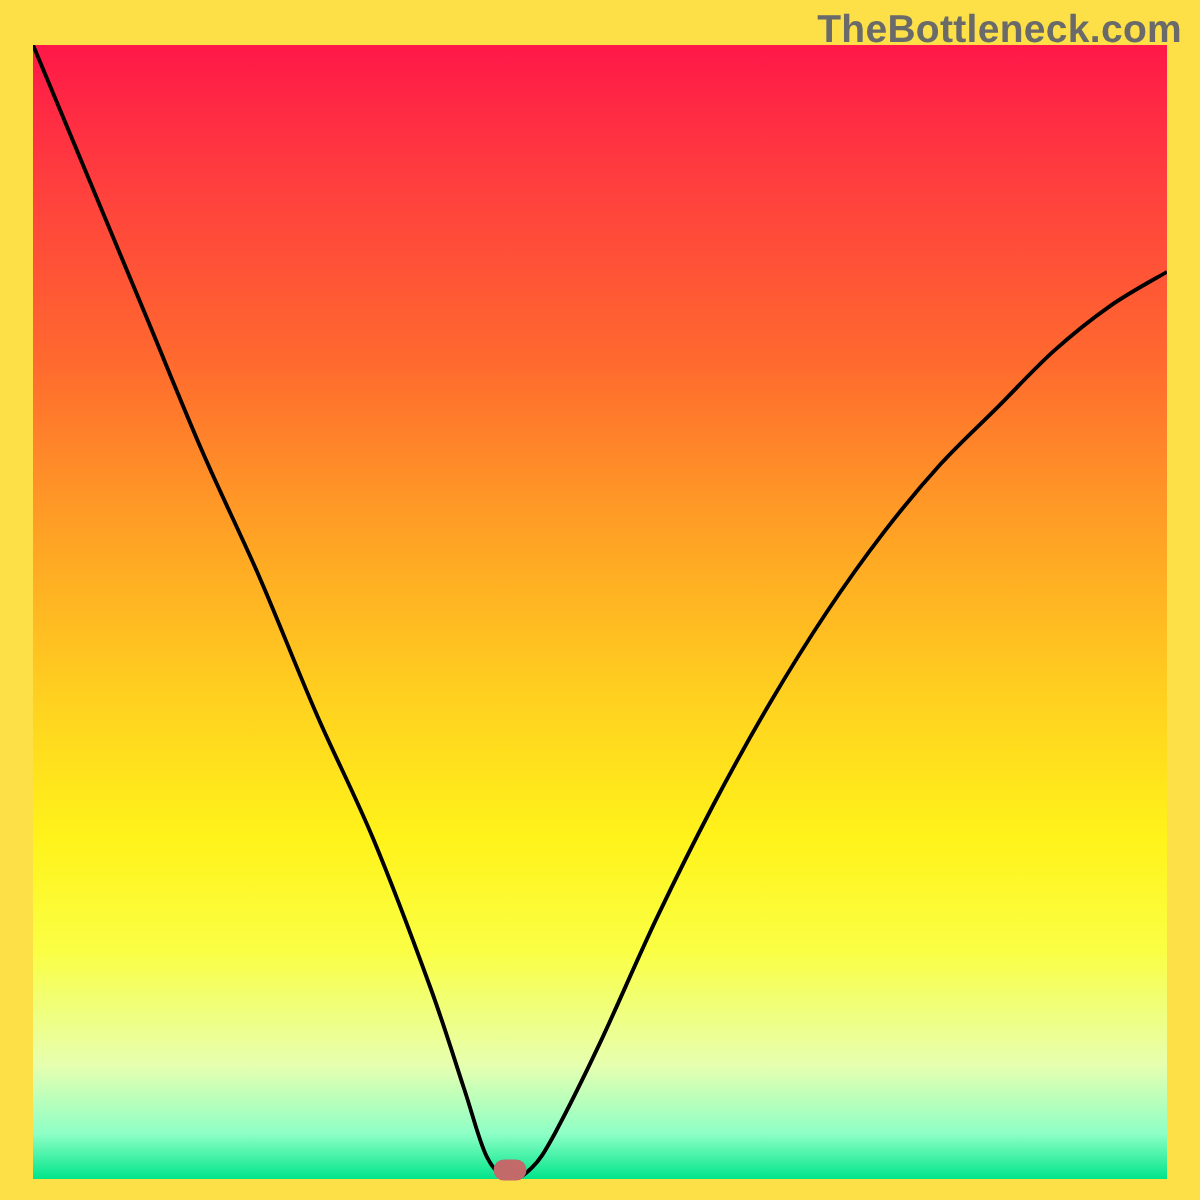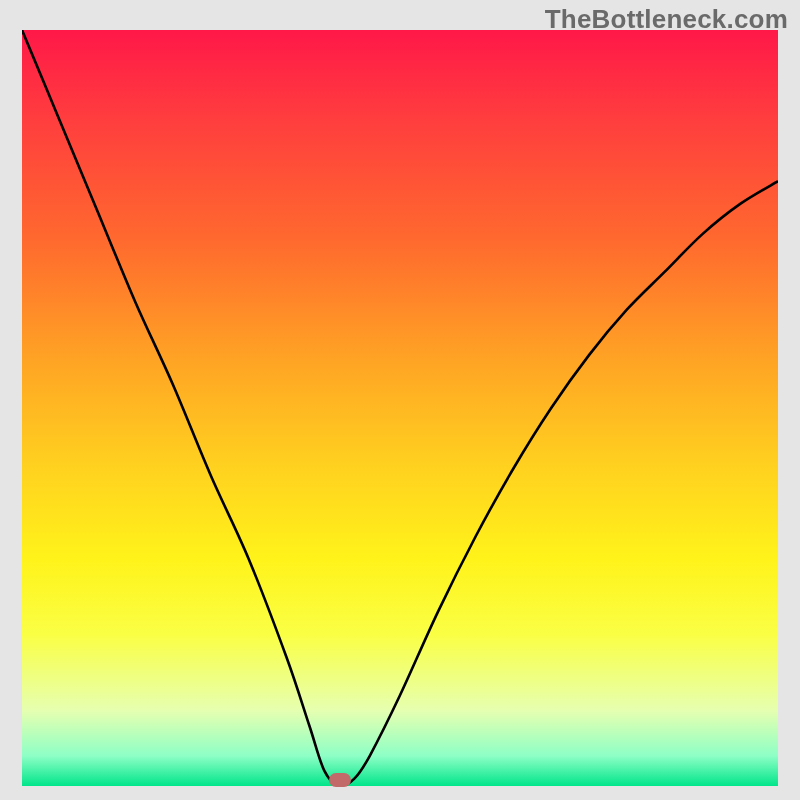--- a/index.html
+++ b/index.html
@@ -1,21 +1,21 @@
 <!DOCTYPE html>
 <html><head>
 <meta charset="utf-8">
 <style>
   * { margin: 0; padding: 0; box-sizing: border-box; }
   html, body { width: 800px; height: 800px; overflow: hidden; background: #000; }
   .frame {
     position: relative;
     width: 800px;
     height: 800px;
-    background: #e5e5e5;
+    background: #fde047;
   }
   .watermark {
     position: absolute;
     top: 4px;
     right: 12px;
     font-family: Arial, Helvetica, sans-serif;
     font-size: 26px;
     font-weight: 600;
     color: #6a6a6a;
     letter-spacing: 0.2px;

